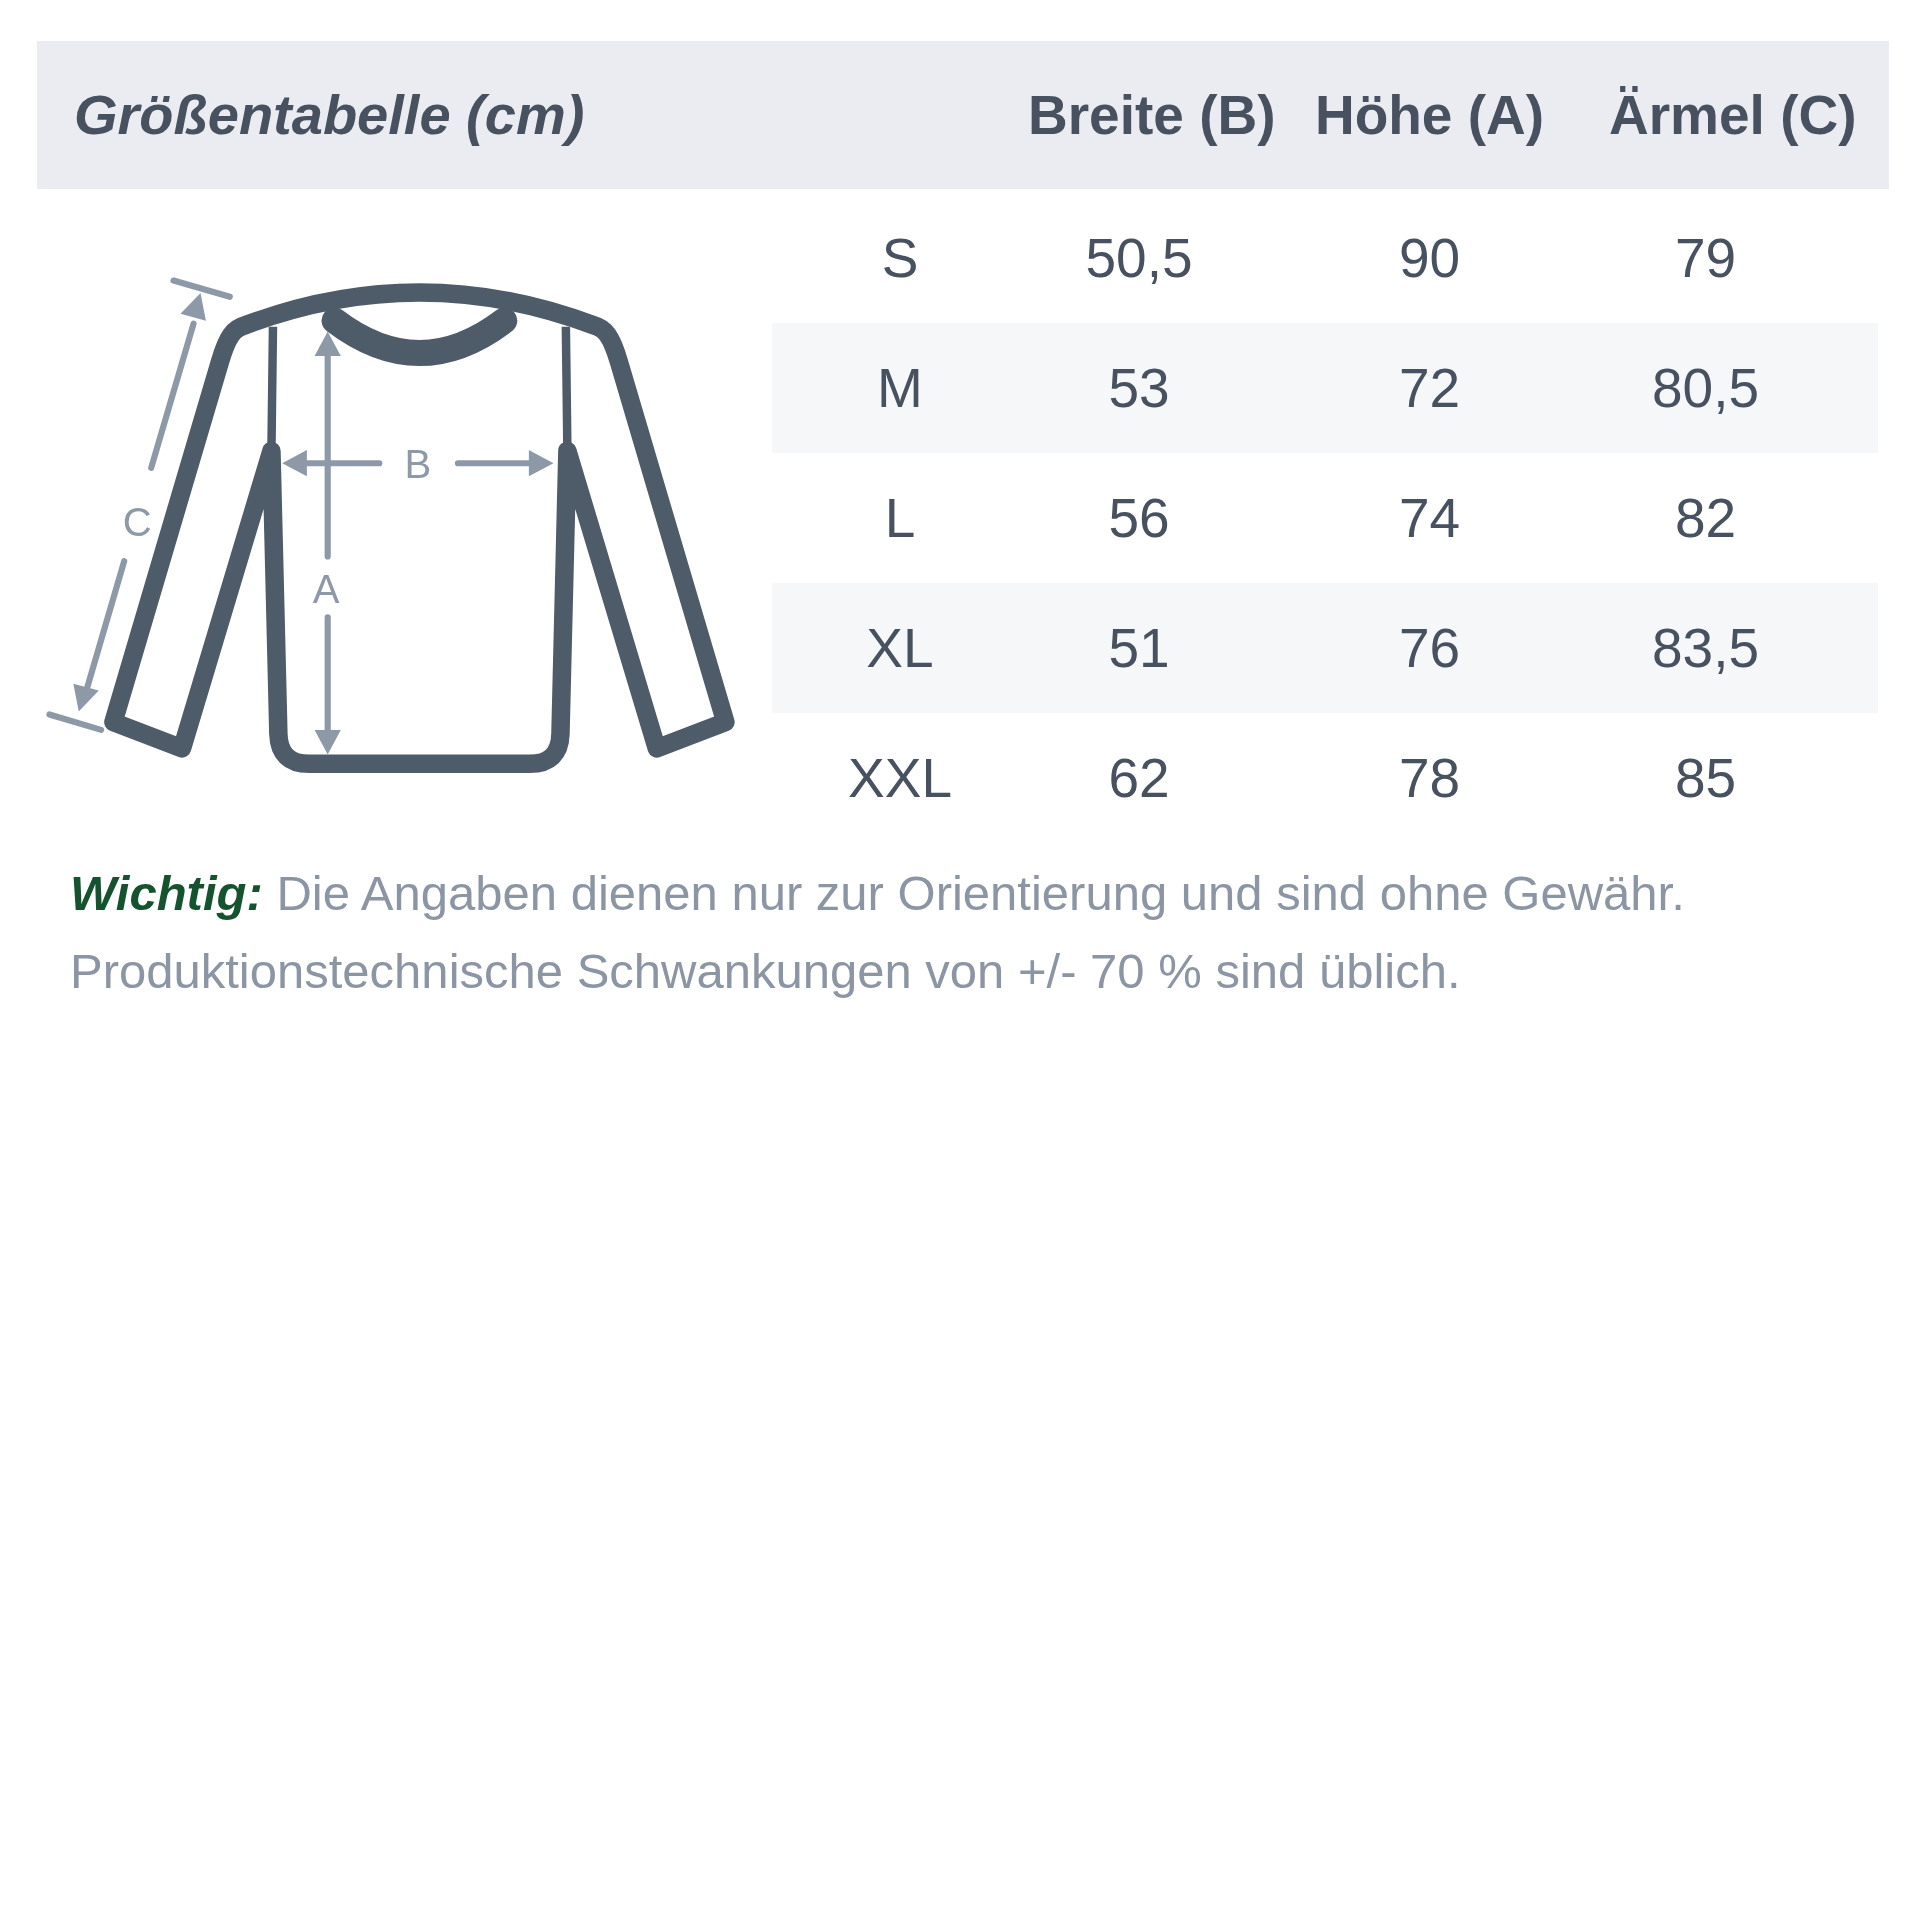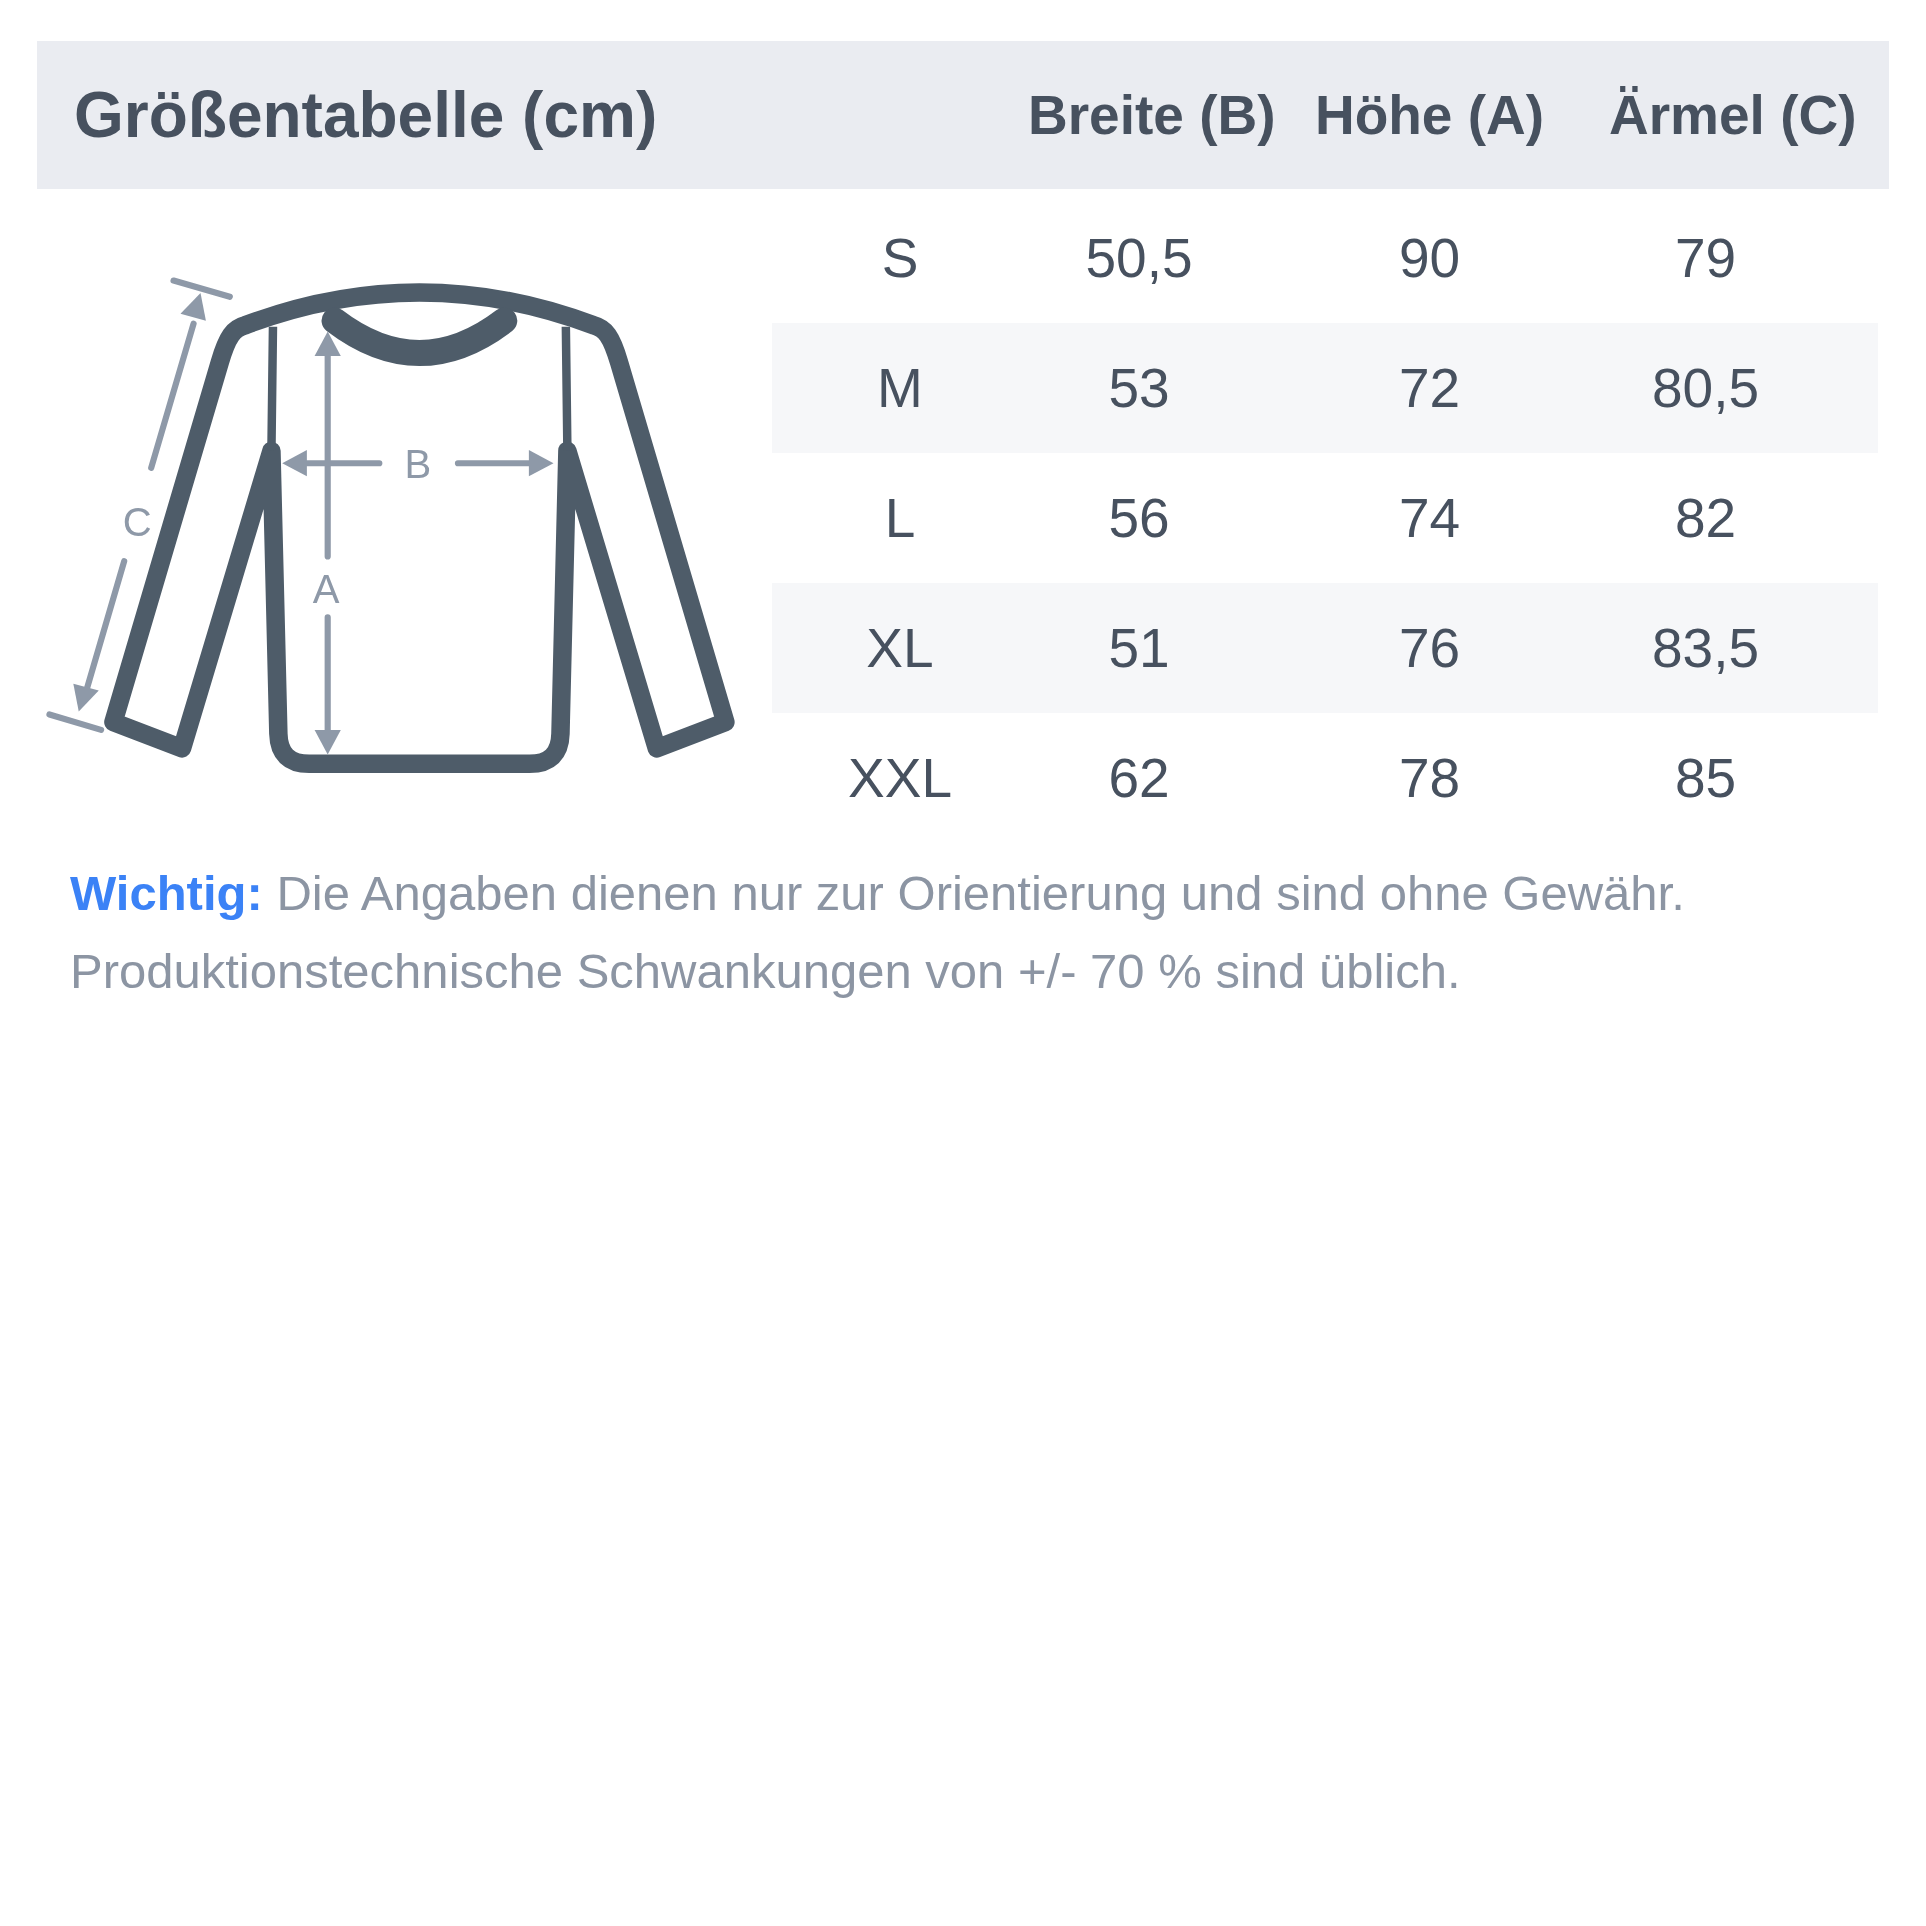--- a/index.html
+++ b/index.html
@@ -19,22 +19,22 @@
   }
 
   
   .header-bar {
     position:absolute; left:37px; top:41px;
     width:1852px; height:148px;
     background:var(--c-header-bg);
   }
   .title {
     position:absolute; left:37px; top:0; height:164px;
-    line-height:148px; font-size:64px; font-weight:bold;
-    color:var(--c-text-dark); white-space:nowrap;
+    line-height:148px; font-size:56px; font-weight:bold;
+    color:var(--c-text-dark); white-space:nowrap;font-style:italic;
   }
   .cols { display:grid; grid-template-columns:256px 222px 359px 193px; }
   .header-cols {
     position:absolute; left:735px; top:0; height:148px;
     align-items:center;
   }
   .header-cols .hcell {
     text-align:center; font-size:55px; font-weight:bold;
     color:var(--c-text-dark); white-space:nowrap;
   }
@@ -43,21 +43,21 @@
   .size-table { position:absolute; left:772px; top:193px; width:1106px; }
   .row { height:130px; align-items:center; }
   .row.alt { background:var(--c-row-alt); }
   .row .cell { text-align:center; font-size:55px; color:var(--c-text-dark); }
 
   
   .note {
     position:absolute; left:70px; top:854px; width:1826px;
     font-size:49px; line-height:78px; color:var(--c-note-gray);
   }
-  .note .note-bold { font-weight:bold; color:#3b82f6; }
+  .note .note-bold { font-weight:bold; color:#14532d;font-style:italic; }
 
   
   .shirt-svg { position:absolute; left:0; top:0; }
   .shirt-outline {
     fill:#ffffff; stroke:var(--c-shirt); stroke-width:24;
     stroke-linejoin:round; stroke-linecap:round;
   }
   .shirt-inner-line { fill:none; stroke:var(--c-shirt); stroke-width:11; }
   .collar-band { fill:none; stroke:var(--c-shirt); stroke-width:34; stroke-linecap:round; }
   .dim-line { fill:none; stroke:var(--c-arrow); stroke-width:8; stroke-linecap:round; }

